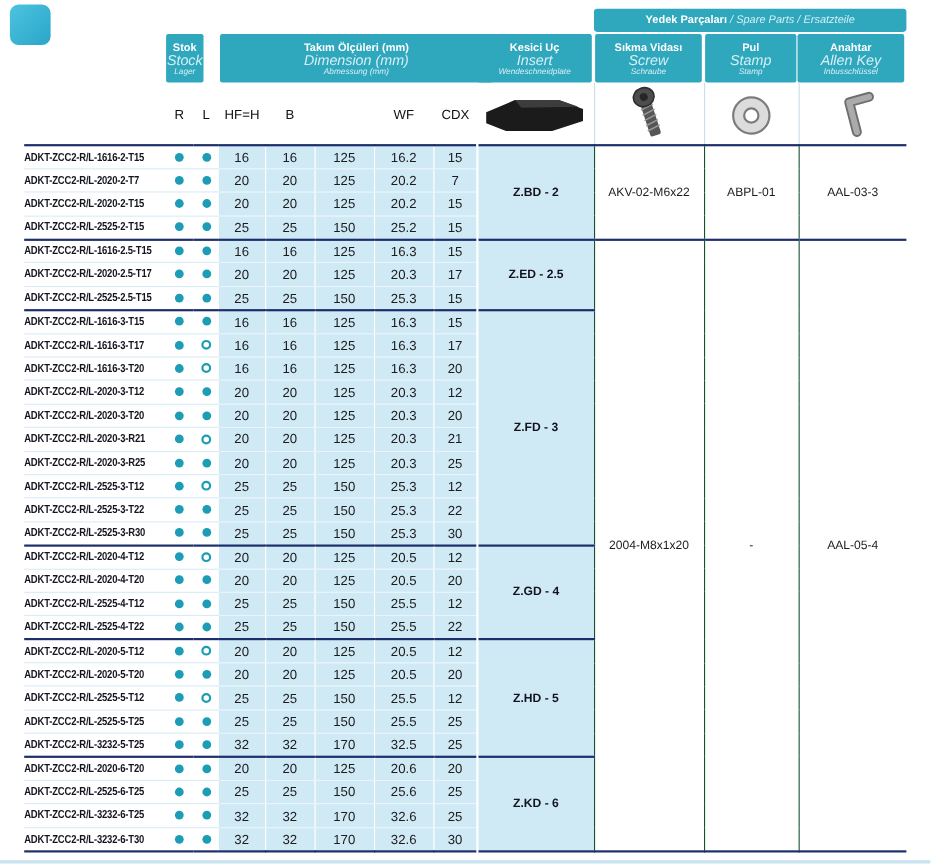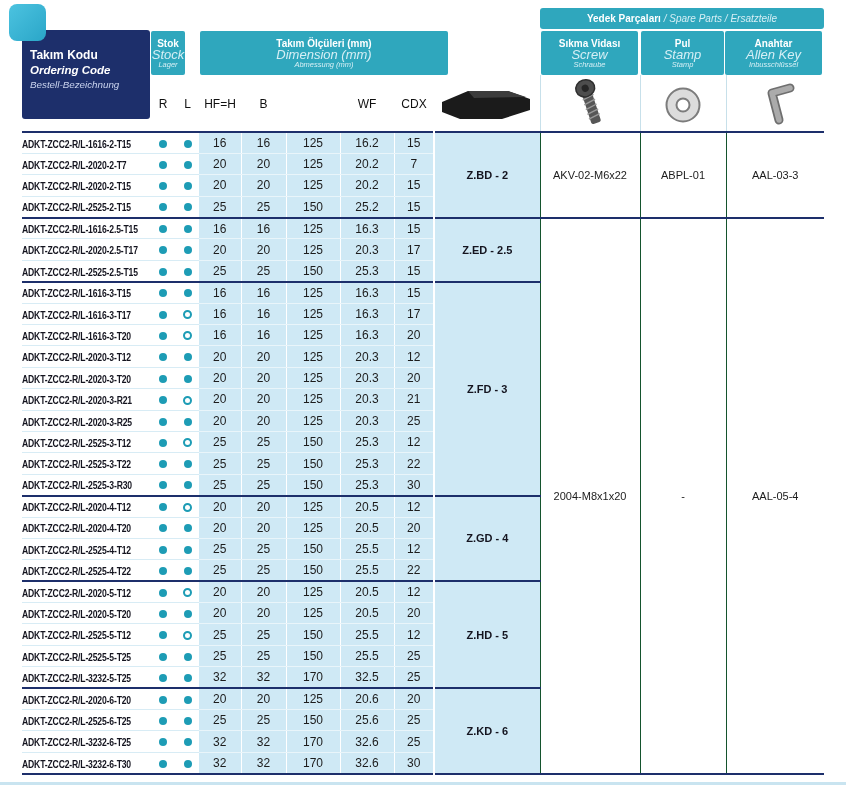--- a/index.html
+++ b/index.html
@@ -52,42 +52,42 @@
 
   .bottom-rule{position:absolute;left:0;top:782px;width:846px;height:3px;background:#c9e4f0;}
 </style>
 </head>
 <body>
 
 <div class="page">
 
   <div class="brand-chip"></div>
 
-  <div class="ordering-box">
-    <div class="ol1">Takım Kodu</div>
-    <div class="ol2">Ordering Code</div>
-    <div class="ol3">Bestell-Bezeichnung</div>
-  </div>
 
   <div class="spare-band">
     <span class="b">Yedek Parçaları</span><span class="i"> / </span><span class="i">Spare Parts</span><span class="i"> / </span><span class="i">Ersatzteile</span>
   </div>
 
   <div class="hbox" style="left:151px;width:34px">
     <div class="h1">Stok</div>
     <div class="h2">Stock</div>
     <div class="h3">Lager</div>
   </div>
 
   <div class="hbox" style="left:200px;width:248px">
     <div class="h1">Takım Ölçüleri (mm)</div>
     <div class="h2">Dimension (mm)</div>
     <div class="h3">Abmessung (mm)</div>
   </div>
 
+  <div class="hbox" style="left:434px;width:104px">
+    <div class="h1">Kesici Uç</div>
+    <div class="h2">Insert</div>
+    <div class="h3">Wendeschneidplate</div>
+  </div>
 
   <div class="hbox" style="left:541px;width:97px">
     <div class="h1">Sıkma Vidası</div>
     <div class="h2">Screw</div>
     <div class="h3">Schraube</div>
   </div>
 
   <div class="hbox" style="left:641px;width:83px">
     <div class="h1">Pul</div>
     <div class="h2">Stamp</div>

